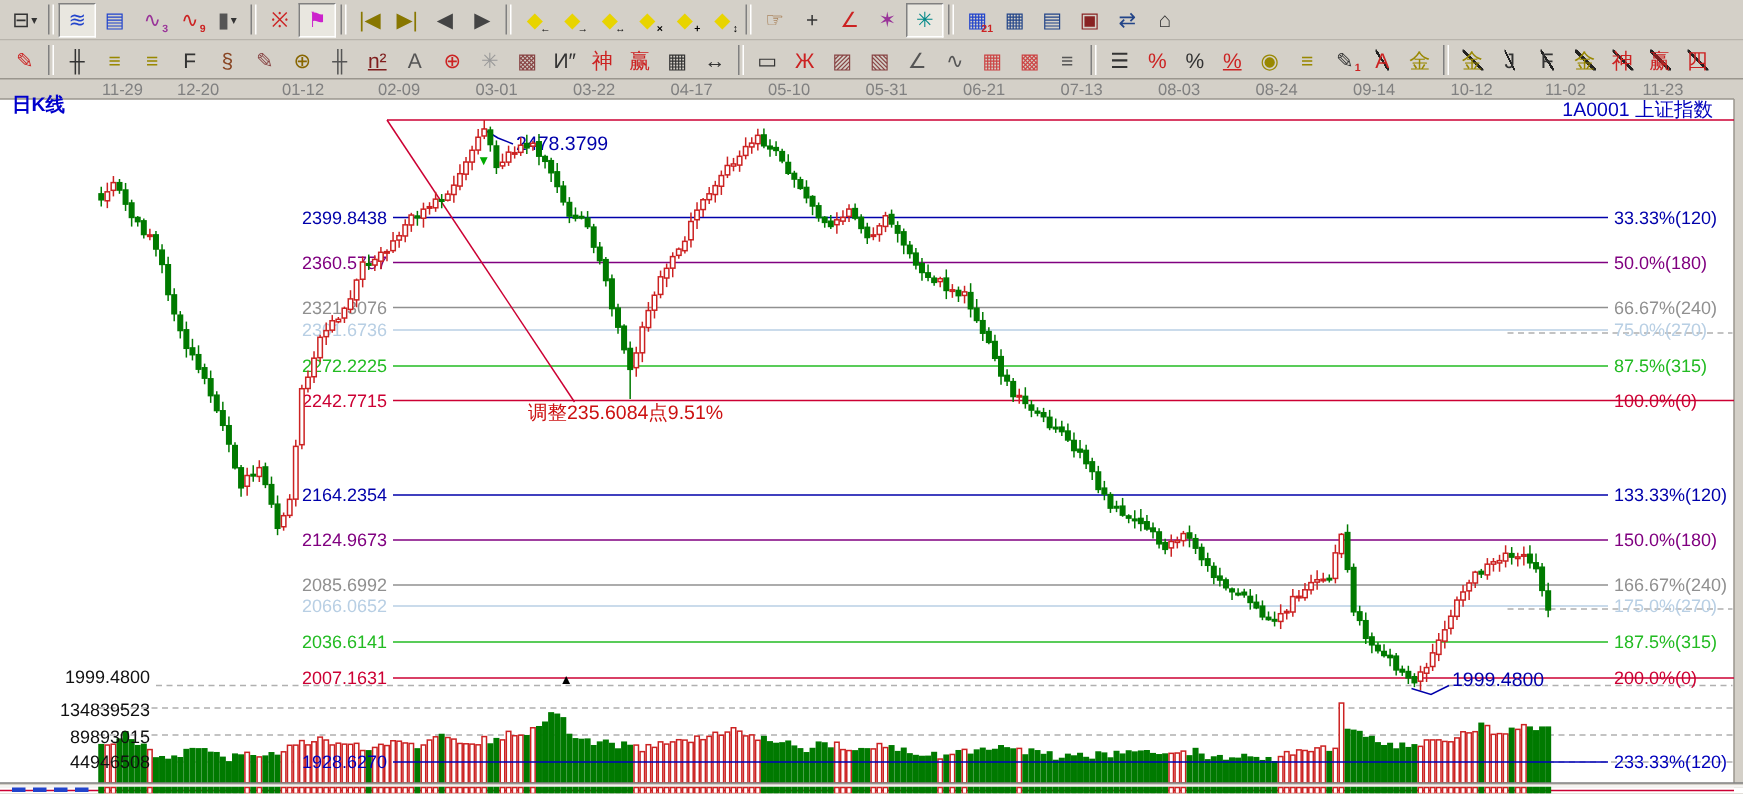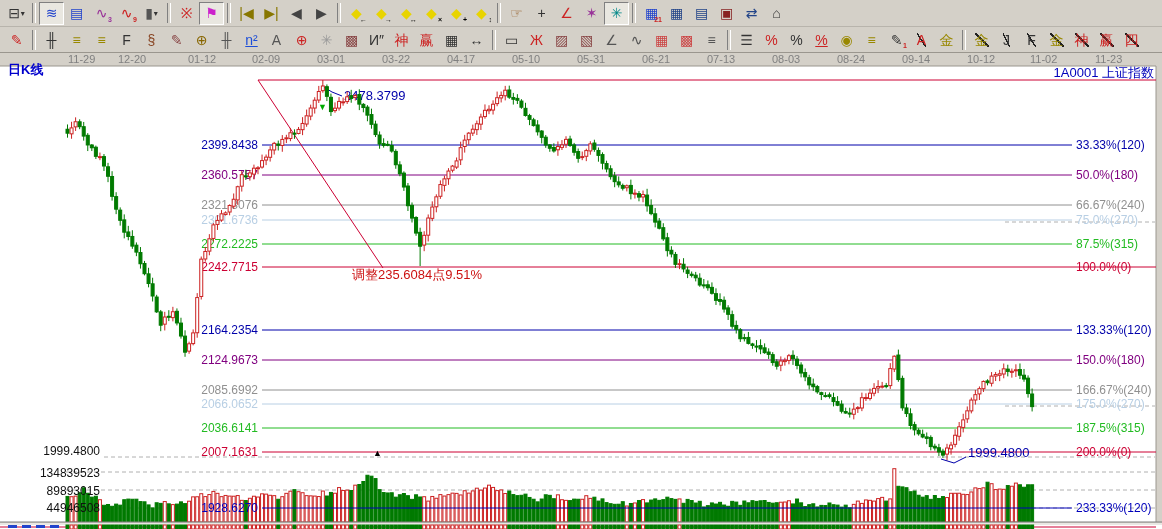--- a/index.html
+++ b/index.html
@@ -12,21 +12,21 @@
   .tbtn.sel{border-color:#808080 #ffffff #ffffff #808080;background:#e9e7e0;}
   .tbtn .glyph{font-size:14px;line-height:1;}
   .tbtn .ov{position:absolute;font-size:7px;font-weight:bold;right:1px;bottom:1px;}
   .tbtn .dd{font-size:8px;color:#333;margin-left:1px;}
   .tbtn.slash .glyph{background:linear-gradient(to top right,transparent 44%,#222 44%,#222 54%,transparent 54%);}
   .tbtn.underline .glyph{text-decoration:underline;}
   .tbtn.italic .glyph{font-style:italic;}
   .tsep{width:2px;height:20px;border-left:1px solid #808080;border-right:1px solid #ffffff;margin:0 3px;}
   .overlay-label{position:absolute;z-index:3;white-space:nowrap;}
   #pane-title{left:8px;top:61px;color:#0000cc;font-weight:bold;font-size:13px;}
-  #symbol-label{right:8px;top:64px;color:#0000bb;font-size:13px;}
+  #symbol-label{right:20px;top:64px;color:#0000bb;font-size:13px;}
 </style>
 </head>
 <body>
 
 <div id="app">
   <div class="toolbar" id="tb1">
       <span class="tbtn">
         <span class="glyph" style="color: rgb(51, 51, 51);">⊟</span>
         <span class="dd">▾</span>
       </span>
@@ -154,21 +154,21 @@
       <span class="tbtn">
         <span class="glyph" style="color: rgb(136, 68, 68);">✎</span>
       </span>
       <span class="tbtn">
         <span class="glyph" style="color: rgb(136, 102, 0);">⊕</span>
       </span>
       <span class="tbtn">
         <span class="glyph" style="color: rgb(85, 85, 85);">╫</span>
       </span>
       <span class="tbtn">
-        <span class="glyph" style="color: #1d4ed8; text-decoration: underline;">n²</span>
+        <span class="glyph" style="color: #7f1d1d; text-decoration: underline;">n²</span>
       </span>
       <span class="tbtn">
         <span class="glyph" style="color: rgb(85, 85, 85);">A</span>
       </span>
       <span class="tbtn">
         <span class="glyph" style="color: rgb(204, 34, 34);">⊕</span>
       </span>
       <span class="tbtn">
         <span class="glyph" style="color: rgb(153, 153, 153);">✳</span>
       </span>

